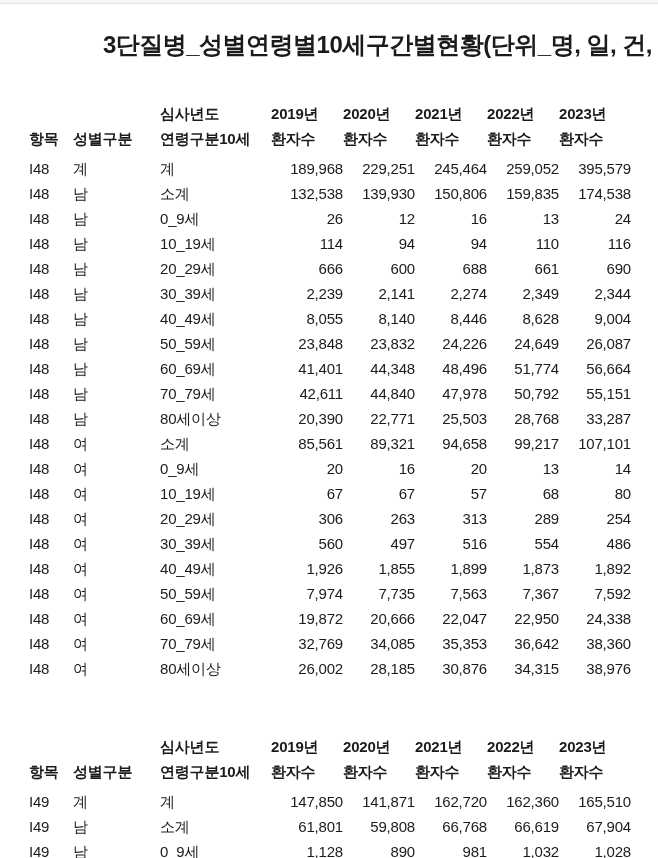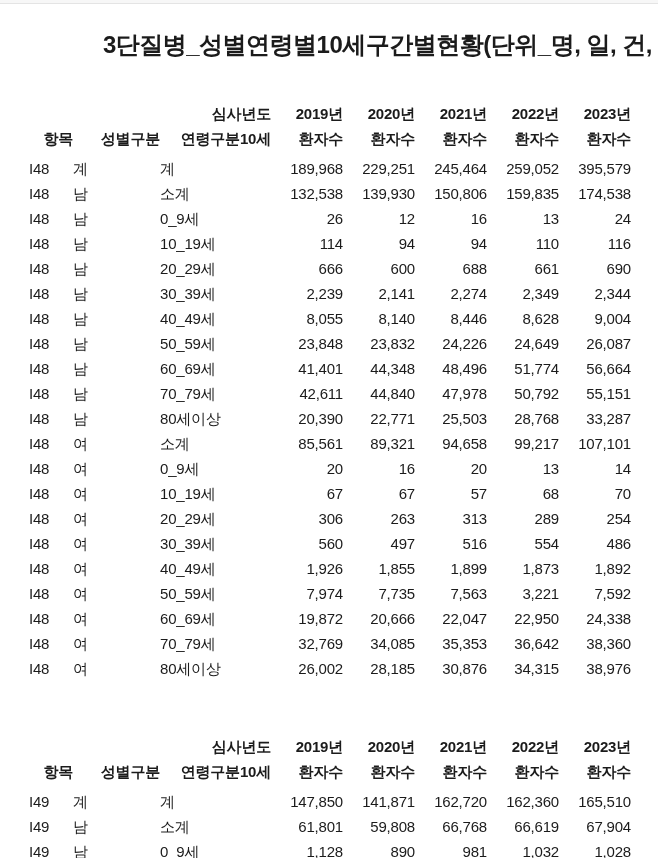--- a/index.html
+++ b/index.html
@@ -45,21 +45,21 @@
   .data-table th,
   .data-table td {
     padding: 0;
     font-size: 15px;
     line-height: 25px;
     white-space: nowrap;
     letter-spacing: -0.2px;
   }
   .data-table thead th {
     font-weight: 700;
-    text-align: right;
+    text-align: left;
   }
   .data-table tbody tr:first-child td {
     padding-top: 5px;
   }
   .data-table td.left { text-align: left; }
   .data-table td.num  { text-align: right; }
 </style>
 </head>
 <body>
 
@@ -233,21 +233,21 @@
           <td class="num">14</td>
         </tr>
         <tr>
           <td class="left">I48</td>
           <td class="left">여</td>
           <td class="left">10_19세</td>
           <td class="num">67</td>
           <td class="num">67</td>
           <td class="num">57</td>
           <td class="num">68</td>
-          <td class="num">70</td>
+          <td class="num">80</td>
         </tr>
         <tr>
           <td class="left">I48</td>
           <td class="left">여</td>
           <td class="left">20_29세</td>
           <td class="num">306</td>
           <td class="num">263</td>
           <td class="num">313</td>
           <td class="num">289</td>
           <td class="num">254</td>
@@ -272,21 +272,21 @@
           <td class="num">1,873</td>
           <td class="num">1,892</td>
         </tr>
         <tr>
           <td class="left">I48</td>
           <td class="left">여</td>
           <td class="left">50_59세</td>
           <td class="num">7,974</td>
           <td class="num">7,735</td>
           <td class="num">7,563</td>
-          <td class="num">3,221</td>
+          <td class="num">7,367</td>
           <td class="num">7,592</td>
         </tr>
         <tr>
           <td class="left">I48</td>
           <td class="left">여</td>
           <td class="left">60_69세</td>
           <td class="num">19,872</td>
           <td class="num">20,666</td>
           <td class="num">22,047</td>
           <td class="num">22,950</td>

